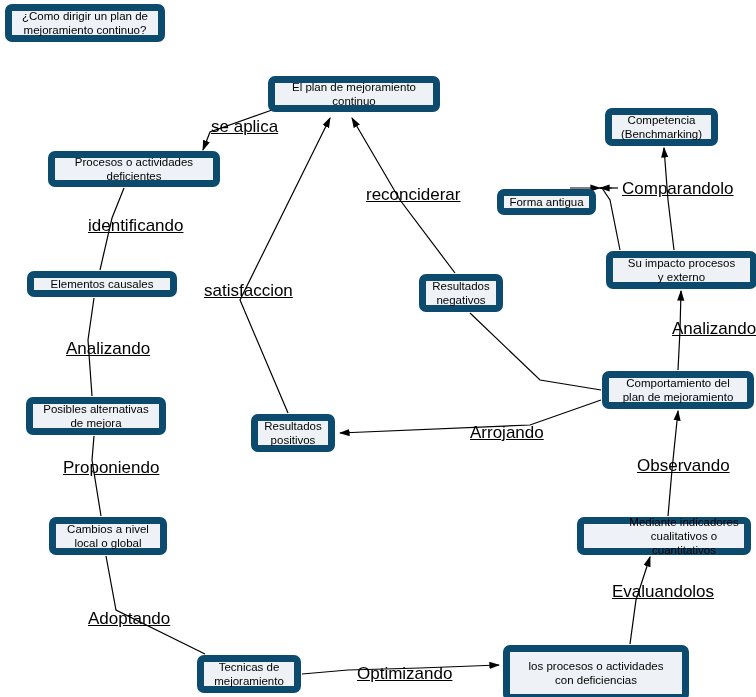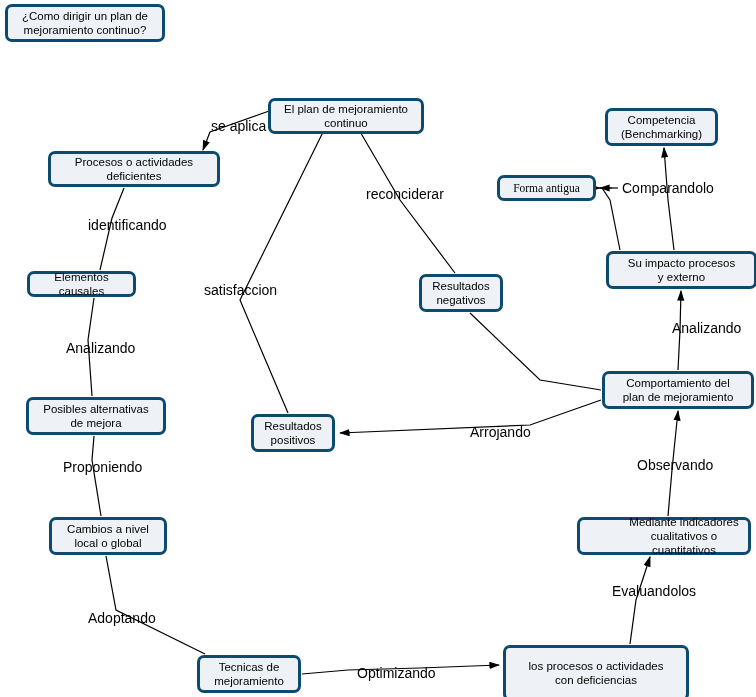--- a/index.html
+++ b/index.html
@@ -22,40 +22,41 @@
     left: 0;
     top: 0;
     width: 756px;
     height: 697px;
     pointer-events: none;
   }
   .node {
     position: absolute;
     box-sizing: border-box;
     background: #eef2f6;
-    border: 3px solid #0c4a6e;
+    border: 7px solid #0c4a6e;
     border-radius: 7px;
     color: #000000;
     font-size: 11.5px;
     line-height: 14px;
     text-align: center;
     display: flex;
     align-items: center;
     justify-content: center;
     padding: 2px 4px;
     white-space: pre-line;
   }
   .edge-label {
     position: absolute;
     color: #000000;
-    font-size: 14px;
+    font-size: 17px;
     line-height: 13px;
     white-space: pre-line;
     text-align: center;
     background: transparent;
+    text-decoration: underline;
   }
 </style>
 </head>
 <body>
 
 <div id="canvas">
 
   <svg id="edges" viewBox="0 0 756 697">
     <defs>
       <marker id="arrow" markerWidth="9" markerHeight="9" refX="8" refY="3" orient="auto" markerUnits="strokeWidth">
@@ -92,47 +93,47 @@
     <path d="M 601,390 L 540,380 L 470,313" stroke="#000000" fill="none" stroke-width="1.2"></path>
 
     <path d="M 288,413 L 240,300 L 330,118" stroke="#000000" fill="none" stroke-width="1.2" marker-end="url(#arrow)"></path>
 
     <path d="M 455,273 L 400,200 L 352,118" stroke="#000000" fill="none" stroke-width="1.2" marker-end="url(#arrow)"></path>
   </svg>
 
   <div class="node" style="left:5px;top:4px;width:160px;height:38px;">¿Como dirigir un plan de
 mejoramiento continuo?</div>
 
-  <div class="node" style="left:268px;top:76px;width:156px;height:36px;margin-top:22px;">El plan de mejoramiento
+  <div class="node" style="left:268px;top:76px;width:172px;height:36px;">El plan de mejoramiento
 continuo</div>
 
   <div class="node" style="left:48px;top:151px;width:172px;height:36px;">Procesos o actividades
 deficientes</div>
 
-  <div class="node" style="left:27px;top:271px;width:109px;height:26px;">Elementos causales</div>
+  <div class="node" style="left:27px;top:271px;width:150px;height:26px;">Elementos causales</div>
 
   <div class="node" style="left:26px;top:397px;width:140px;height:38px;">Posibles alternativas
 de mejora</div>
 
   <div class="node" style="left:49px;top:517px;width:118px;height:38px;">Cambios a nivel
 local o global</div>
 
   <div class="node" style="left:197px;top:655px;width:104px;height:38px;">Tecnicas de
 mejoramiento</div>
 
   <div class="node" style="left:251px;top:414px;width:84px;height:38px;">Resultados
 positivos</div>
 
   <div class="node" style="left:419px;top:274px;width:84px;height:38px;">Resultados
 negativos</div>
 
   <div class="node" style="left:605px;top:108px;width:113px;height:38px;">Competencia
 (Benchmarking)</div>
 
-  <div class="node" style="left:497px;top:175px;width:99px;height:26px;font-family:Liberation Serif, serif;">Forma antigua</div>
+  <div class="node" style="left:497px;top:189px;width:99px;height:26px;">Forma antigua</div>
 
   <div class="node" style="left:606px;top:251px;width:151px;height:38px;">Su impacto procesos
 y externo</div>
 
   <div class="node" style="left:602px;top:371px;width:152px;height:38px;">Comportamiento del
 plan de mejoramiento</div>
 
   <div class="node" style="left:577px;top:517px;width:174px;height:38px;padding-left:44px;">Mediante indicadores
 cualitativos o cuantitativos</div>
 

